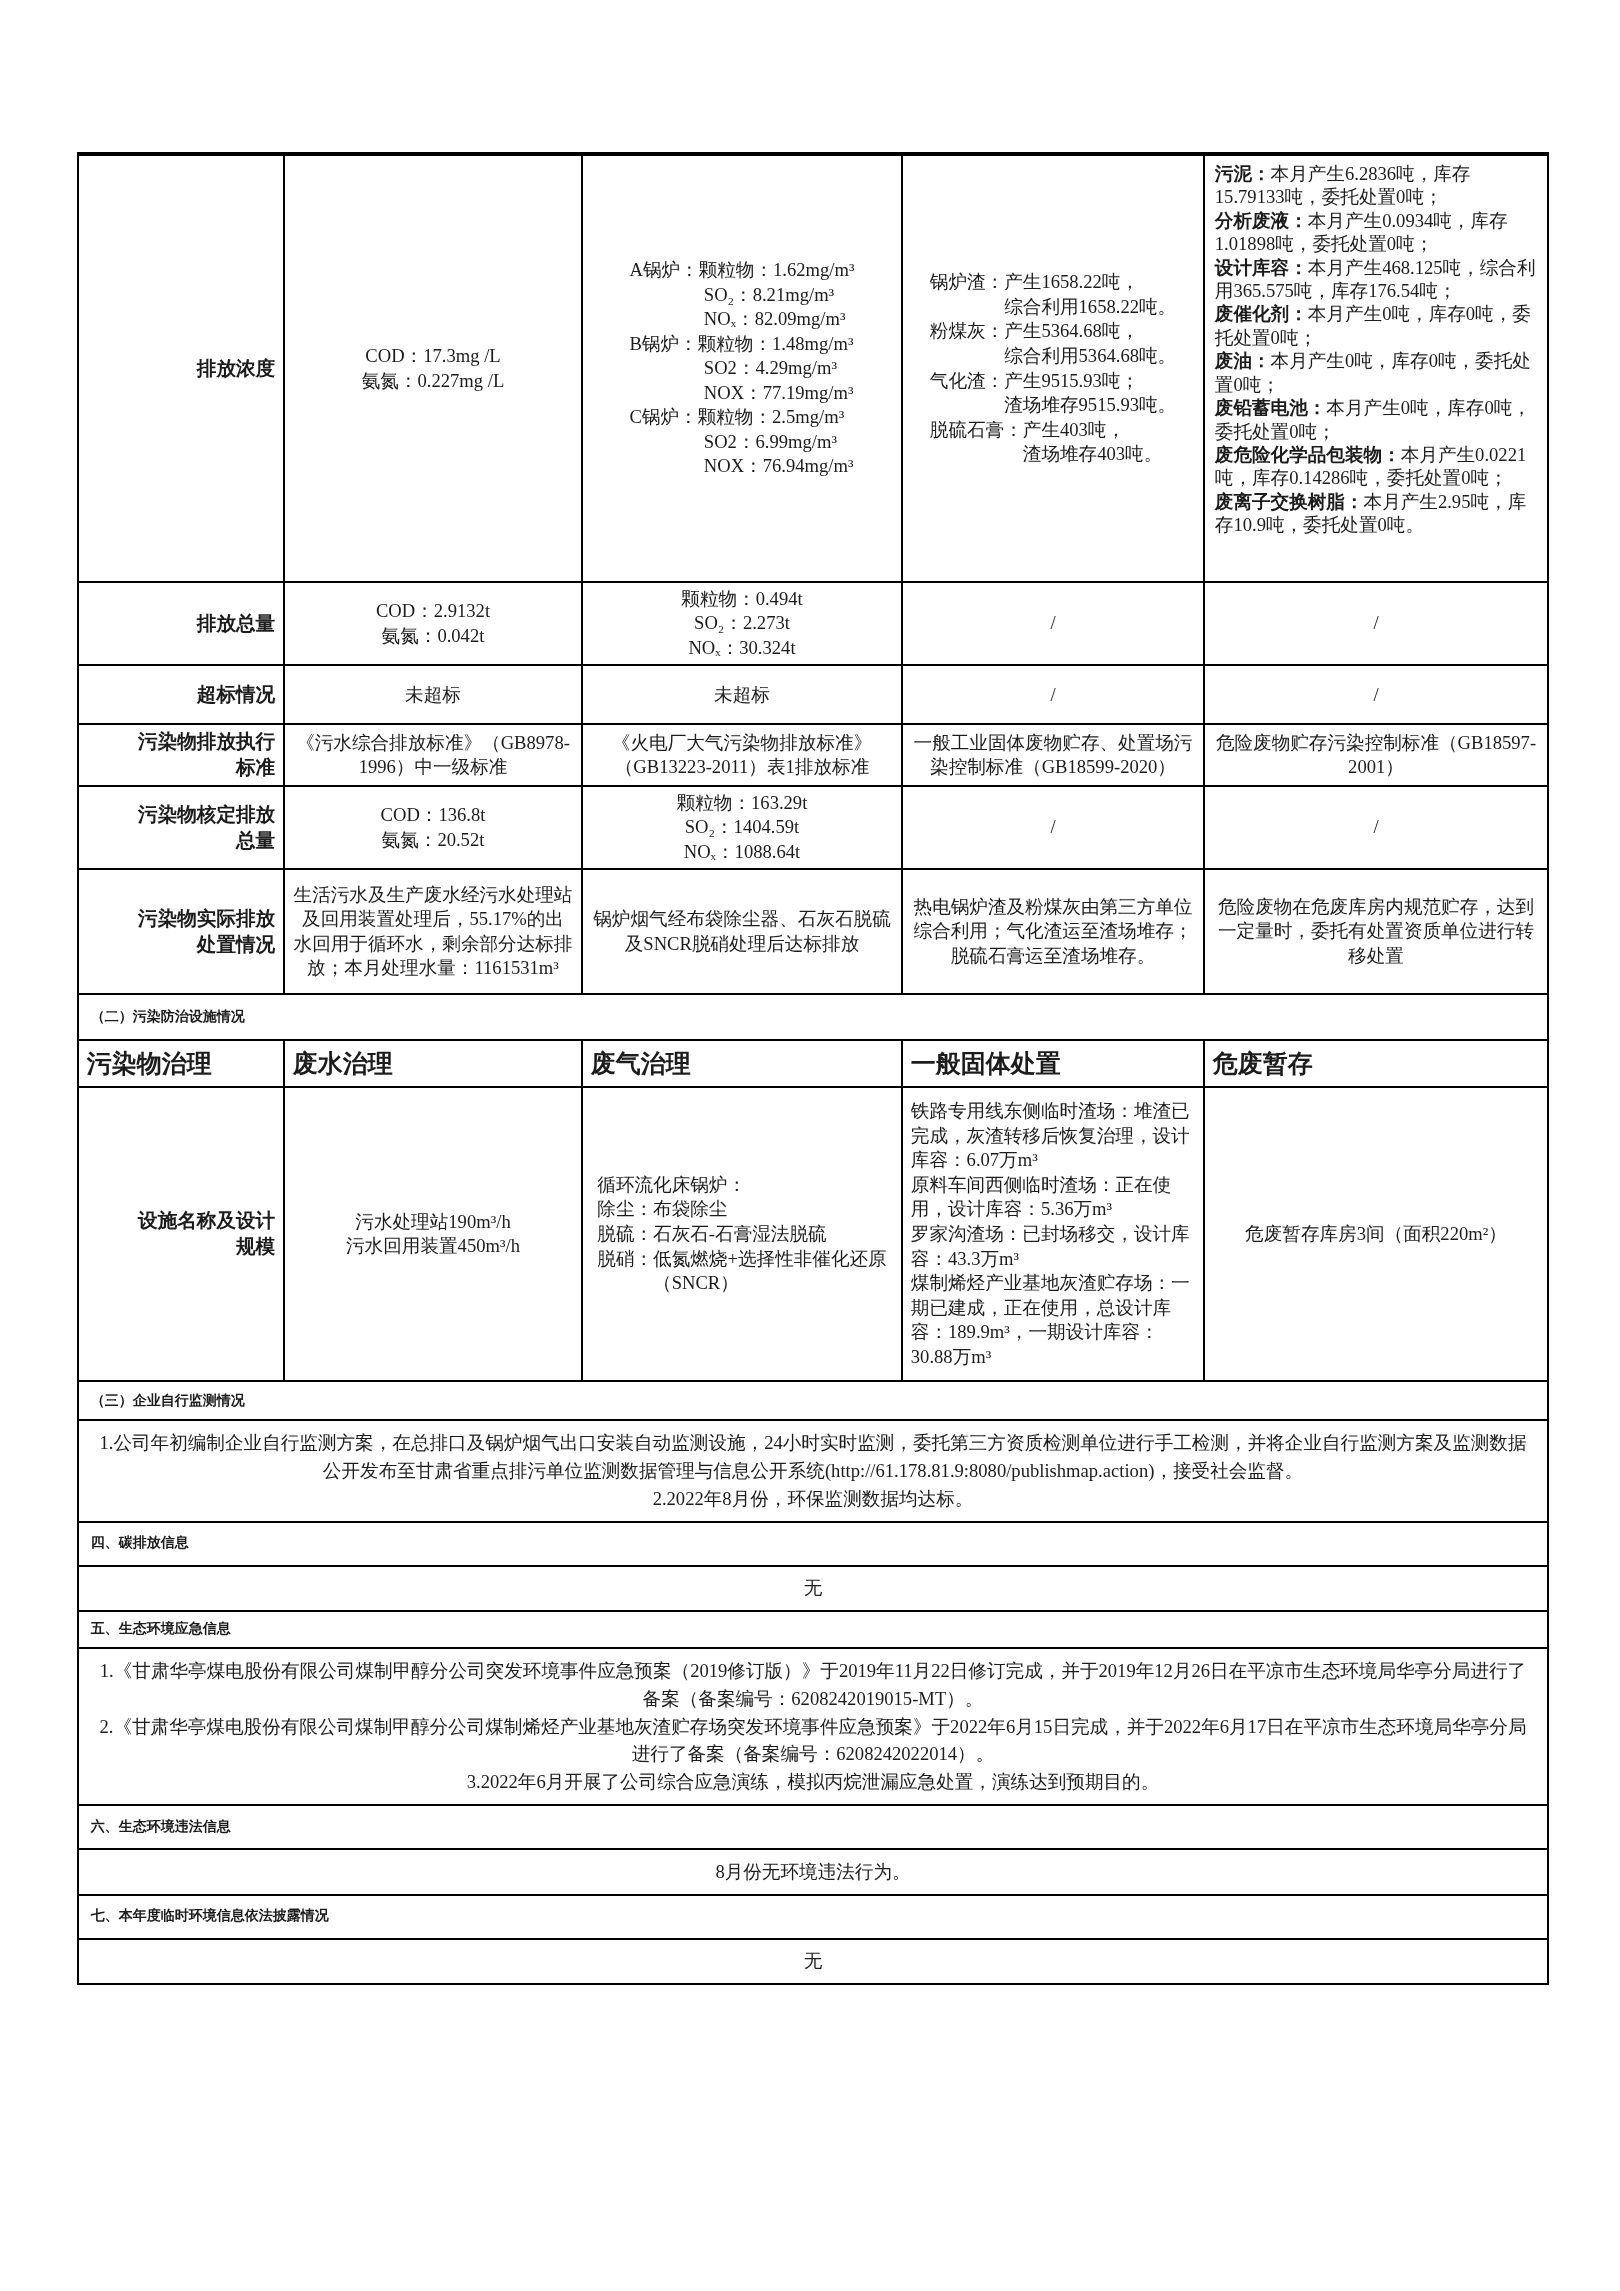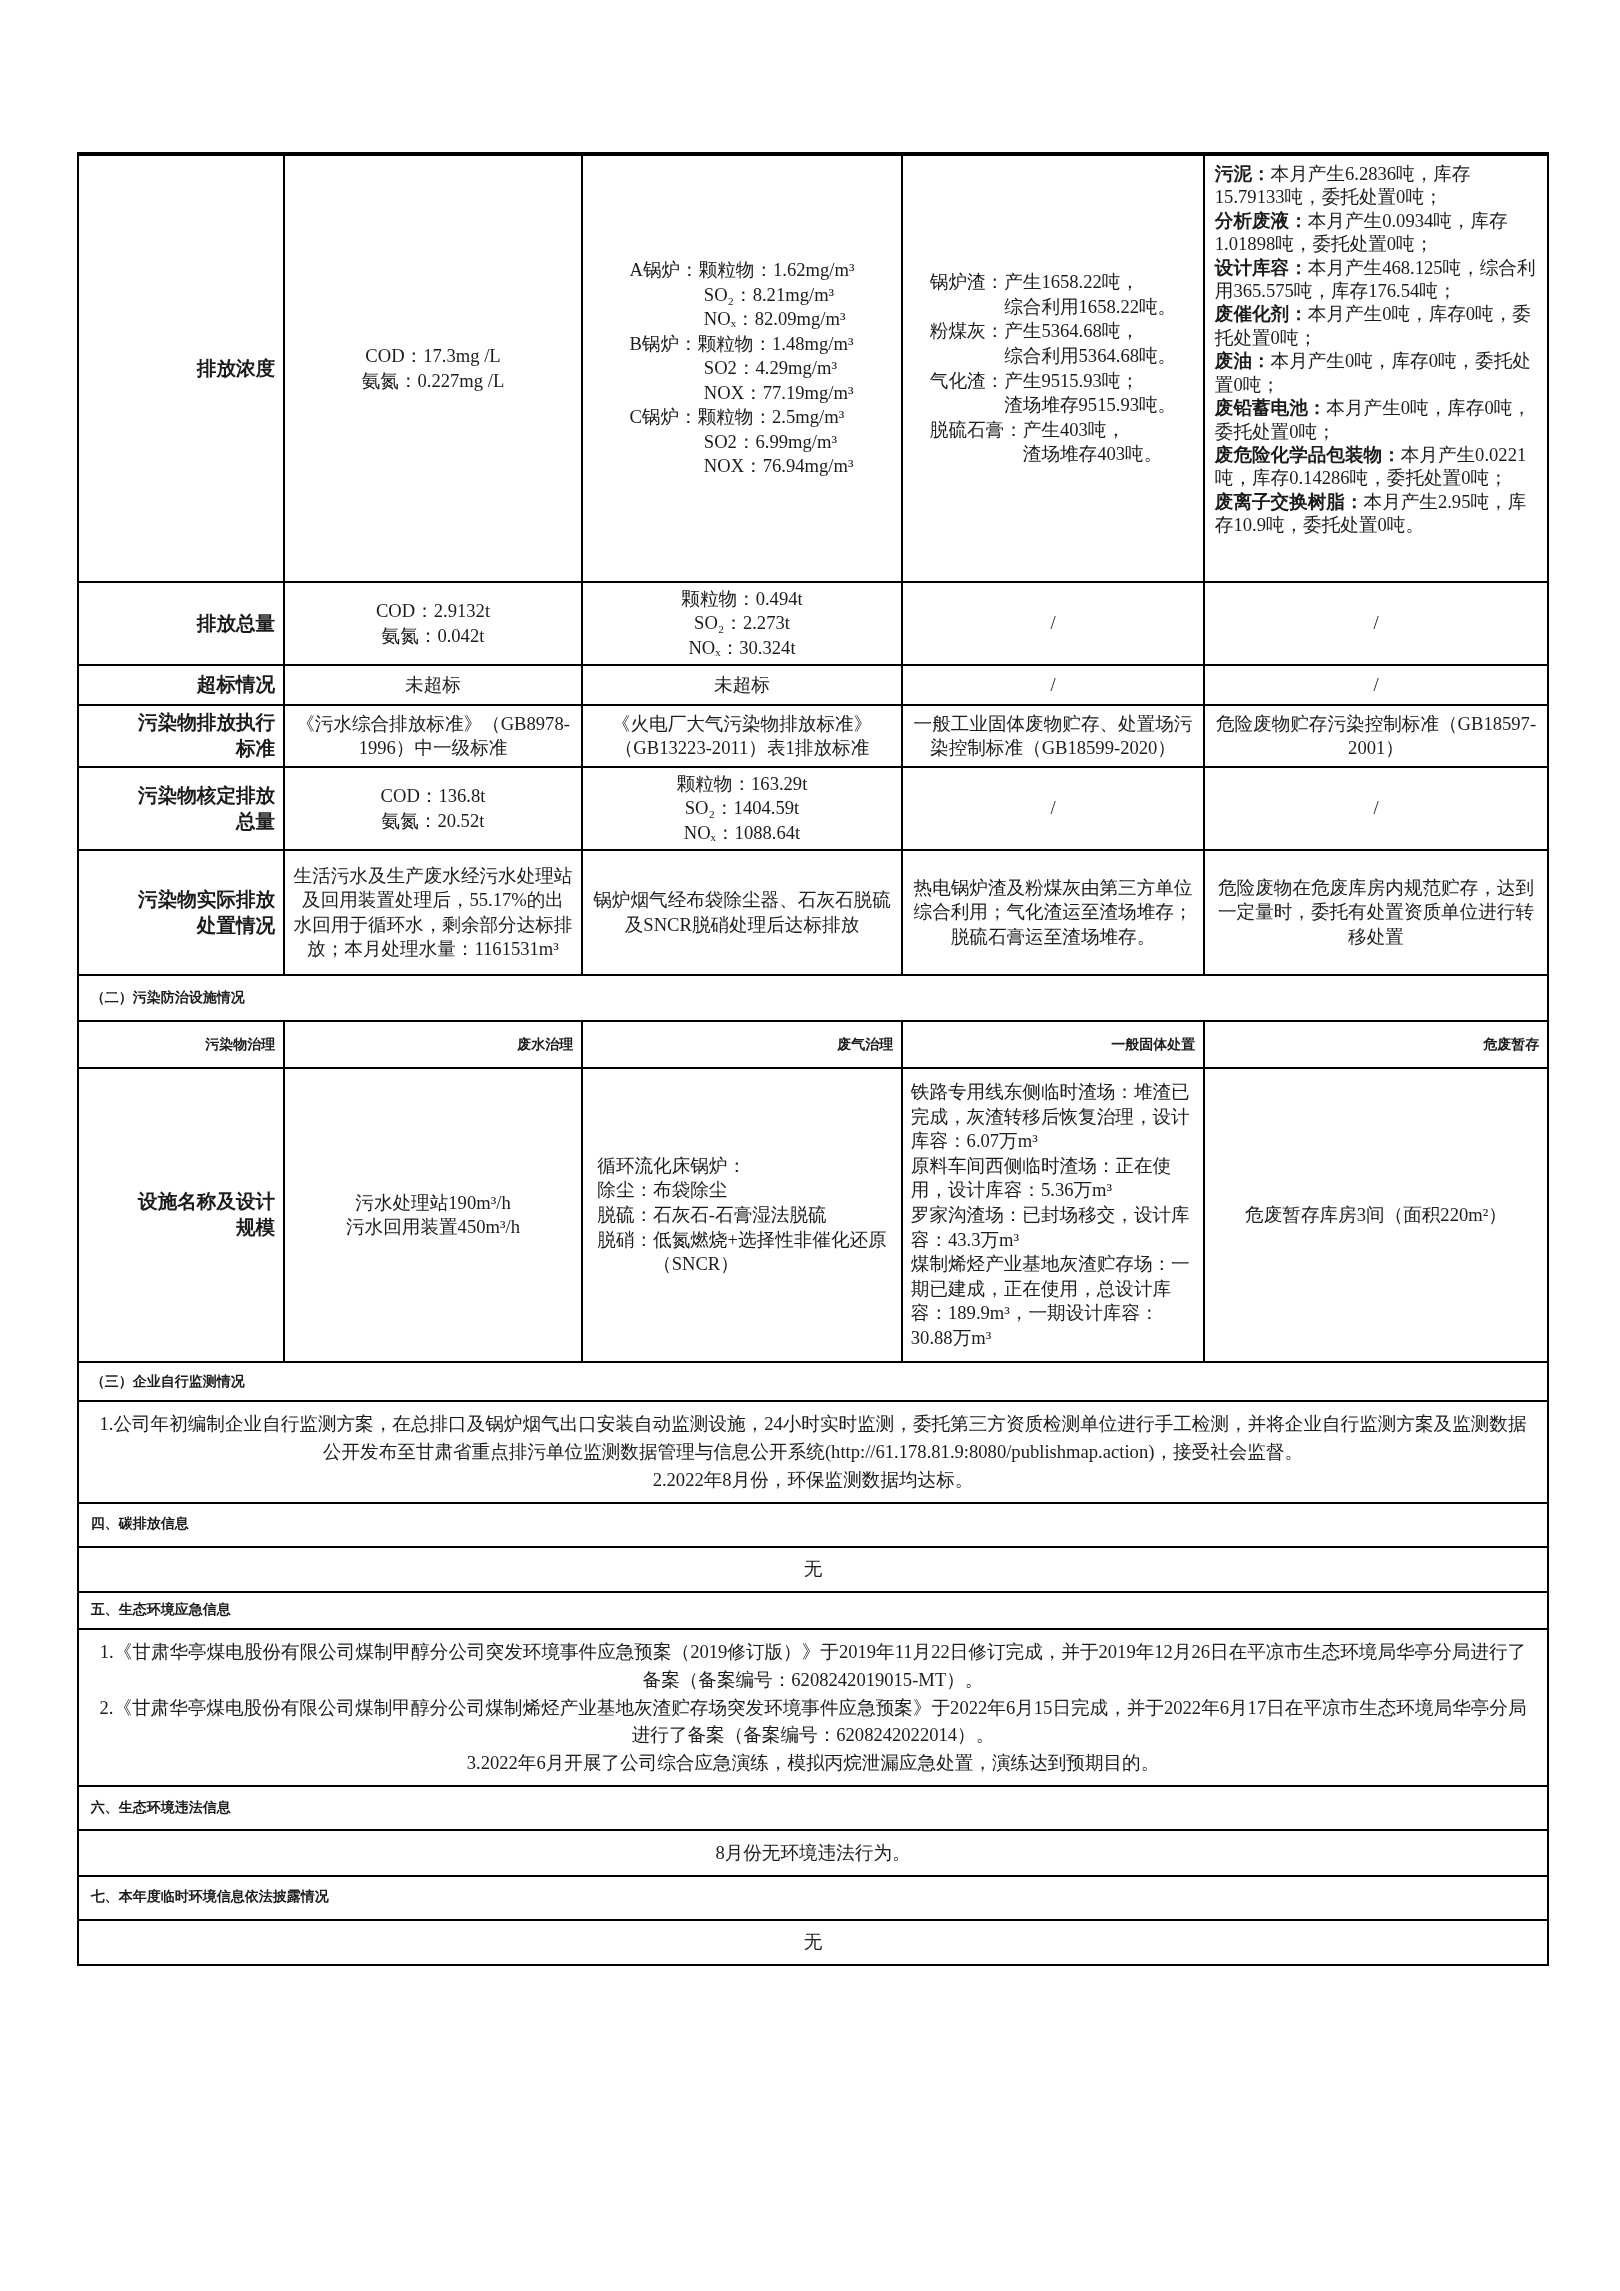--- a/index.html
+++ b/index.html
@@ -32,21 +32,21 @@
   }
   .lbl{font-weight:bold;text-align:right;font-size:19.6px;padding-left:48px;}
   .c{text-align:center;}
   .pre{white-space:pre-line;}
   .cwrap{text-align:center;}
   .blk{display:inline-block;text-align:left;white-space:pre-line;vertical-align:middle;}
   .lt{text-align:left;vertical-align:top;}
   .hz{line-height:1.26;padding:5.9px 9.8px;}
   .sec{font-weight:bold;text-align:left;font-size:14px;padding-left:11.8px;}
   .body-row{text-align:center;padding:7.8px 13.7px;line-height:1.5;vertical-align:top;}
-  .hdr{font-weight:bold;text-align:right;font-size:14px;}
+  .hdr{font-weight:bold;text-align:left;font-size:25px;}
 </style>
 </head>
 <body>
 
 <div class="page">
   <table class="main">
     <colgroup>
       <col style="width:206px">
         <col style="width:298px">
         <col style="width:320px">
@@ -90,21 +90,21 @@
       <td class="lbl">排放总量</td>
       <td class="c pre">COD：2.9132t
 氨氮：0.042t</td>
       <td class="c pre">颗粒物：0.494t
 SO₂：2.273t
 NOₓ：30.324t</td>
       <td class="c">/</td>
       <td class="c">/</td>
     </tr>
 
-    <tr style="height:40px">
+    <tr style="height:59px">
       <td class="lbl">超标情况</td>
       <td class="c">未超标</td>
       <td class="c">未超标</td>
       <td class="c">/</td>
       <td class="c">/</td>
     </tr>
 
     <tr style="height:61px">
       <td class="lbl">污染物排放执行标准</td>
       <td class="c">《污水综合排放标准》（GB8978-1996）中一级标准</td>

